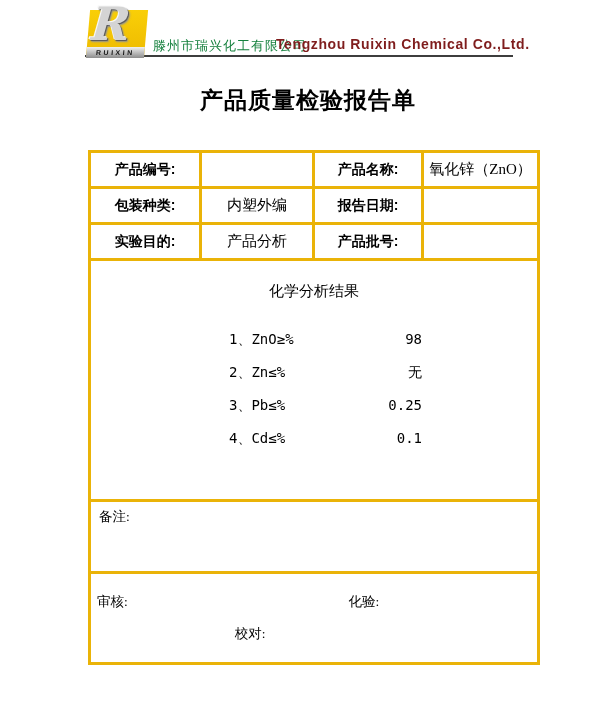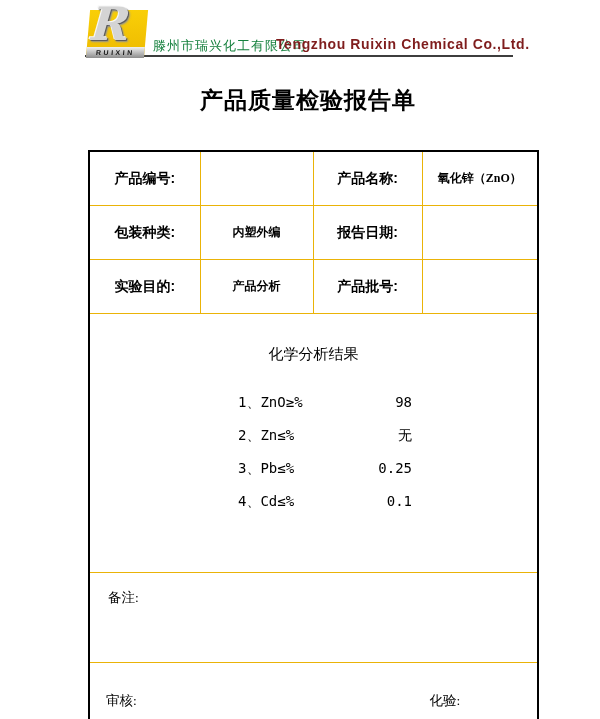--- a/index.html
+++ b/index.html
@@ -47,24 +47,24 @@
     position:absolute; left:8px; top:85px; width:100%;
     text-align:center; font-size:23px; font-weight:bold; letter-spacing:1px;
   }
 
   
   .report-table {
     position:absolute; left:88px; top:150px; width:449px;
     border-collapse:collapse; table-layout:fixed;
     border:2px solid #000;
   }
-  .report-table td { border:1px solid #eab308; padding:10px; overflow:hidden; }
+  .report-table td { border:3px solid #eab308; padding:0; overflow:hidden; }
   .info-cell { height:33px; text-align:center; vertical-align:middle; }
   .cell-label { font-weight:bold; font-size:14px; font-family:"Liberation Sans", sans-serif; }
-  .cell-value { font-size:12px; font-family:"Liberation Serif", serif;font-weight:bold; }
+  .cell-value { font-size:15px; font-family:"Liberation Serif", serif; }
 
   
   .analysis-cell { height:238px; vertical-align:top; }
   .analysis-title {
     padding-top:21px; text-align:center; font-size:15px;
     font-family:"Liberation Serif", serif;
   }
   .analysis-list {
     margin:31px 115px 0 138px;
     display:flex; flex-direction:column; gap:19px;
@@ -79,21 +79,21 @@
     height:69px; vertical-align:top;
   }
   .remarks-label {
     padding:6px 0 0 8px; font-family:"Liberation Serif", serif; font-size:13.5px;
   }
 
   
   .sign-cell { height:88px; vertical-align:middle; }
   .sign-row {
     display:flex; padding-left:6px;
-    font-family:"Liberation Serif", serif; font-size:13.5px;gap:36px;
+    font-family:"Liberation Serif", serif; font-size:13.5px;
   }
   .sign-proof { margin-left:107px;margin-top:32px; }
   .sign-test  { margin-left:83px; }
 </style>
 </head>
 <body>
 
 <div class="page">
 
   <div class="header-rule"></div>

